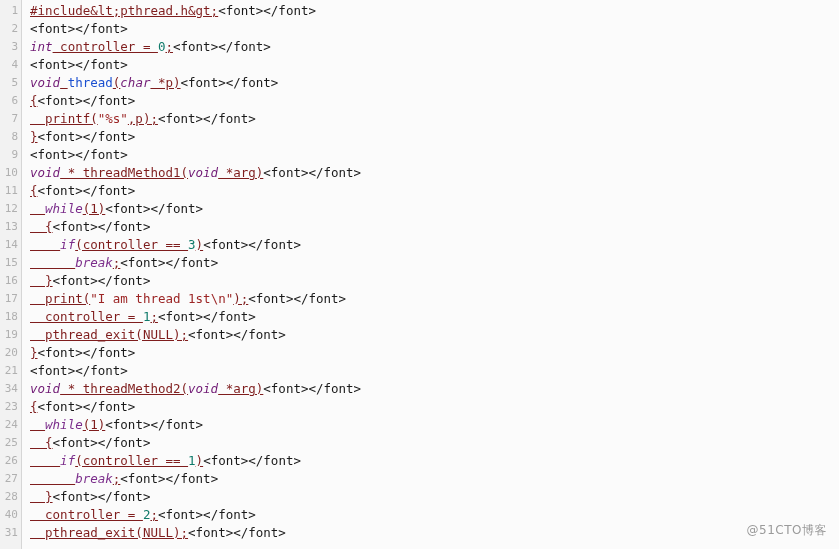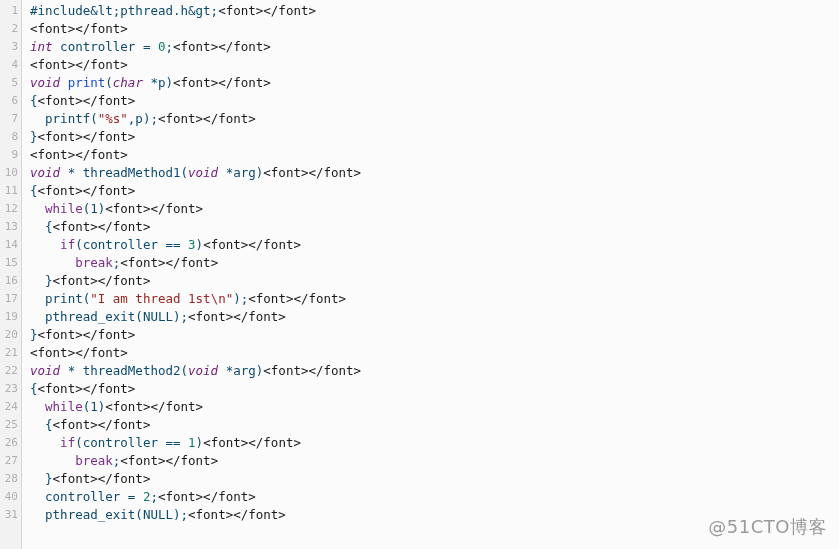--- a/index.html
+++ b/index.html
@@ -66,70 +66,71 @@
     padding-left: 8px;
     color: #1a1a1a;
     font-size: 12.5px;
     line-height: 18px;
     font-family: "DejaVu Sans Mono", "Liberation Mono", monospace;
     white-space: pre;
     overflow: hidden;
   }
 
   
-  .t-plain   { color: #0c4a6e; }
+  .t-plain   { color: #7f1d1d; text-decoration: underline; }
   .t-type    { color: #701a75; font-style: italic; }
-  .t-keyword { color: #7b2d8b; }
+  .t-keyword { color: #7b2d8b; font-style: italic; }
   .t-func    { color: #1a4fd0; }
   .t-string  { color: #9c2525; }
   .t-number  { color: #0f7a6a; }
   .t-tag     { color: #1a1a1a; }
 
   #watermark {
     position: absolute;
     right: 12px;
     bottom: 10px;
     z-index: 5;
     color: #9a9a9a;
-    font-size: 18px;
+    font-size: 12px;
     font-family: "DejaVu Sans", "Liberation Sans", sans-serif;
     letter-spacing: 0.5px;
     user-select: none;
     pointer-events: none;
   }
 </style>
 </head>
 <body>
 
 <div id="code-viewer">
 
   <div id="gutter-bg"></div>
 
   <div id="code-lines">
       <div class="code-line"><span class="line-no">1</span><span class="line-code"><span class="t-plain">#include&amp;lt;pthread.h&amp;gt;</span><span class="t-tag">&lt;font&gt;&lt;/font&gt;</span></span></div>
       <div class="code-line"><span class="line-no">2</span><span class="line-code"><span class="t-tag">&lt;font&gt;&lt;/font&gt;</span></span></div>
       <div class="code-line"><span class="line-no">3</span><span class="line-code"><span class="t-type">int</span><span class="t-plain"> controller = </span><span class="t-number">0</span><span class="t-plain">;</span><span class="t-tag">&lt;font&gt;&lt;/font&gt;</span></span></div>
       <div class="code-line"><span class="line-no">4</span><span class="line-code"><span class="t-tag">&lt;font&gt;&lt;/font&gt;</span></span></div>
-      <div class="code-line"><span class="line-no">5</span><span class="line-code"><span class="t-type">void</span><span class="t-plain"> </span><span class="t-func">print</span><span class="t-plain">(</span><span class="t-type">char</span><span class="t-plain"> *p)</span><span class="t-tag">&lt;font&gt;&lt;/font&gt;</span></span></div>
+      <div class="code-line"><span class="line-no">5</span><span class="line-code"><span class="t-type">void</span><span class="t-plain"> </span><span class="t-func">thread</span><span class="t-plain">(</span><span class="t-type">char</span><span class="t-plain"> *p)</span><span class="t-tag">&lt;font&gt;&lt;/font&gt;</span></span></div>
       <div class="code-line"><span class="line-no">6</span><span class="line-code"><span class="t-plain">{</span><span class="t-tag">&lt;font&gt;&lt;/font&gt;</span></span></div>
       <div class="code-line"><span class="line-no">7</span><span class="line-code"><span class="t-plain">  printf(</span><span class="t-string">"%s"</span><span class="t-plain">,p);</span><span class="t-tag">&lt;font&gt;&lt;/font&gt;</span></span></div>
       <div class="code-line"><span class="line-no">8</span><span class="line-code"><span class="t-plain">}</span><span class="t-tag">&lt;font&gt;&lt;/font&gt;</span></span></div>
       <div class="code-line"><span class="line-no">9</span><span class="line-code"><span class="t-tag">&lt;font&gt;&lt;/font&gt;</span></span></div>
       <div class="code-line"><span class="line-no">10</span><span class="line-code"><span class="t-type">void</span><span class="t-plain"> * threadMethod1(</span><span class="t-type">void</span><span class="t-plain"> *arg)</span><span class="t-tag">&lt;font&gt;&lt;/font&gt;</span></span></div>
       <div class="code-line"><span class="line-no">11</span><span class="line-code"><span class="t-plain">{</span><span class="t-tag">&lt;font&gt;&lt;/font&gt;</span></span></div>
       <div class="code-line"><span class="line-no">12</span><span class="line-code"><span class="t-plain">  </span><span class="t-keyword">while</span><span class="t-plain">(1)</span><span class="t-tag">&lt;font&gt;&lt;/font&gt;</span></span></div>
       <div class="code-line"><span class="line-no">13</span><span class="line-code"><span class="t-plain">  {</span><span class="t-tag">&lt;font&gt;&lt;/font&gt;</span></span></div>
       <div class="code-line"><span class="line-no">14</span><span class="line-code"><span class="t-plain">    </span><span class="t-keyword">if</span><span class="t-plain">(controller == </span><span class="t-number">3</span><span class="t-plain">)</span><span class="t-tag">&lt;font&gt;&lt;/font&gt;</span></span></div>
       <div class="code-line"><span class="line-no">15</span><span class="line-code"><span class="t-plain">      </span><span class="t-keyword">break</span><span class="t-plain">;</span><span class="t-tag">&lt;font&gt;&lt;/font&gt;</span></span></div>
       <div class="code-line"><span class="line-no">16</span><span class="line-code"><span class="t-plain">  }</span><span class="t-tag">&lt;font&gt;&lt;/font&gt;</span></span></div>
       <div class="code-line"><span class="line-no">17</span><span class="line-code"><span class="t-plain">  print(</span><span class="t-string">"I am thread 1st\n"</span><span class="t-plain">);</span><span class="t-tag">&lt;font&gt;&lt;/font&gt;</span></span></div>
+      <div class="code-line"><span class="line-no">18</span><span class="line-code"><span class="t-plain">  controller = </span><span class="t-number">1</span><span class="t-plain">;</span><span class="t-tag">&lt;font&gt;&lt;/font&gt;</span></span></div>
       <div class="code-line"><span class="line-no">19</span><span class="line-code"><span class="t-plain">  pthread_exit(NULL);</span><span class="t-tag">&lt;font&gt;&lt;/font&gt;</span></span></div>
       <div class="code-line"><span class="line-no">20</span><span class="line-code"><span class="t-plain">}</span><span class="t-tag">&lt;font&gt;&lt;/font&gt;</span></span></div>
       <div class="code-line"><span class="line-no">21</span><span class="line-code"><span class="t-tag">&lt;font&gt;&lt;/font&gt;</span></span></div>
-      <div class="code-line"><span class="line-no">22</span><span class="line-code"><span class="t-type">void</span><span class="t-plain"> * threadMethod2(</span><span class="t-type">void</span><span class="t-plain"> *arg)</span><span class="t-tag">&lt;font&gt;&lt;/font&gt;</span></span></div>
+      <div class="code-line"><span class="line-no">34</span><span class="line-code"><span class="t-type">void</span><span class="t-plain"> * threadMethod2(</span><span class="t-type">void</span><span class="t-plain"> *arg)</span><span class="t-tag">&lt;font&gt;&lt;/font&gt;</span></span></div>
       <div class="code-line"><span class="line-no">23</span><span class="line-code"><span class="t-plain">{</span><span class="t-tag">&lt;font&gt;&lt;/font&gt;</span></span></div>
       <div class="code-line"><span class="line-no">24</span><span class="line-code"><span class="t-plain">  </span><span class="t-keyword">while</span><span class="t-plain">(1)</span><span class="t-tag">&lt;font&gt;&lt;/font&gt;</span></span></div>
       <div class="code-line"><span class="line-no">25</span><span class="line-code"><span class="t-plain">  {</span><span class="t-tag">&lt;font&gt;&lt;/font&gt;</span></span></div>
       <div class="code-line"><span class="line-no">26</span><span class="line-code"><span class="t-plain">    </span><span class="t-keyword">if</span><span class="t-plain">(controller == </span><span class="t-number">1</span><span class="t-plain">)</span><span class="t-tag">&lt;font&gt;&lt;/font&gt;</span></span></div>
       <div class="code-line"><span class="line-no">27</span><span class="line-code"><span class="t-plain">      </span><span class="t-keyword">break</span><span class="t-plain">;</span><span class="t-tag">&lt;font&gt;&lt;/font&gt;</span></span></div>
       <div class="code-line"><span class="line-no">28</span><span class="line-code"><span class="t-plain">  }</span><span class="t-tag">&lt;font&gt;&lt;/font&gt;</span></span></div>
       <div class="code-line"><span class="line-no">40</span><span class="line-code"><span class="t-plain">  controller = </span><span class="t-number">2</span><span class="t-plain">;</span><span class="t-tag">&lt;font&gt;&lt;/font&gt;</span></span></div>
       <div class="code-line"><span class="line-no">31</span><span class="line-code"><span class="t-plain">  pthread_exit(NULL);</span><span class="t-tag">&lt;font&gt;&lt;/font&gt;</span></span></div>
     </div>
 

